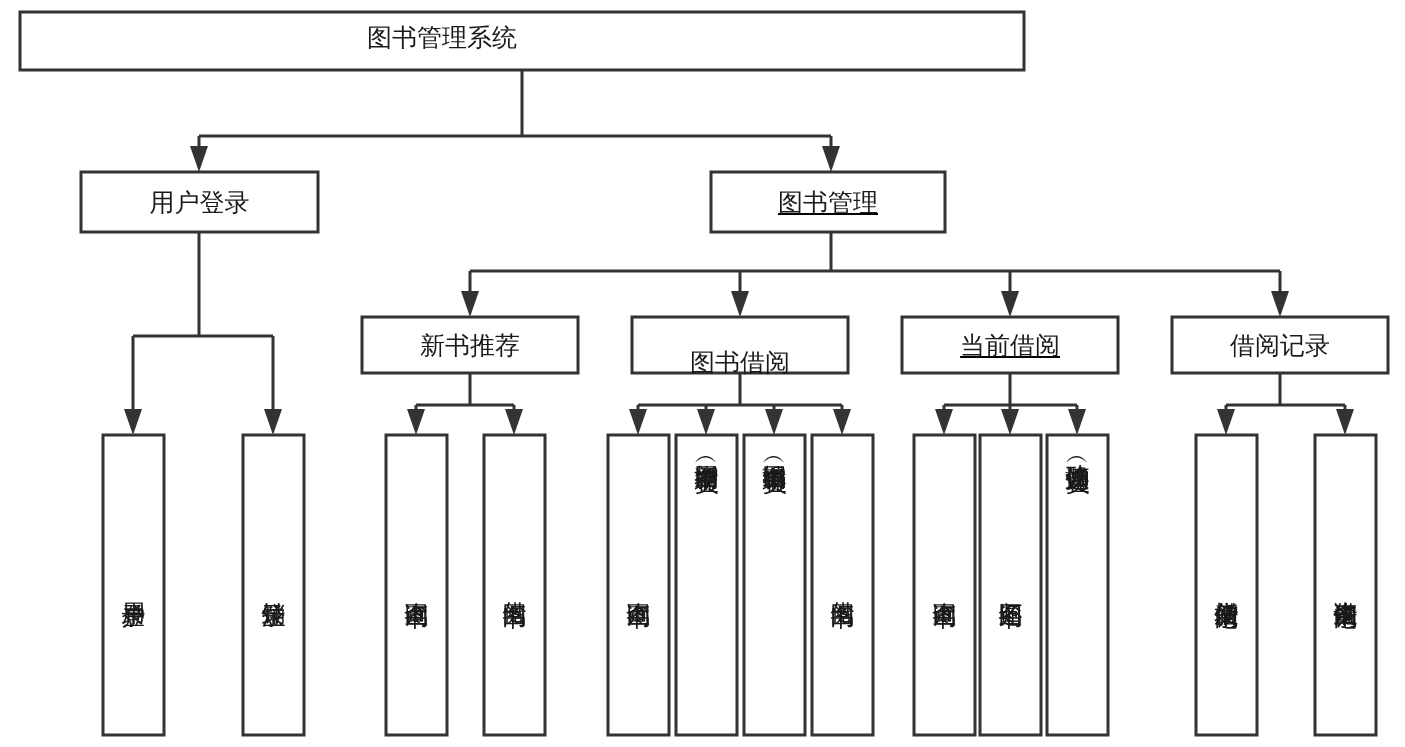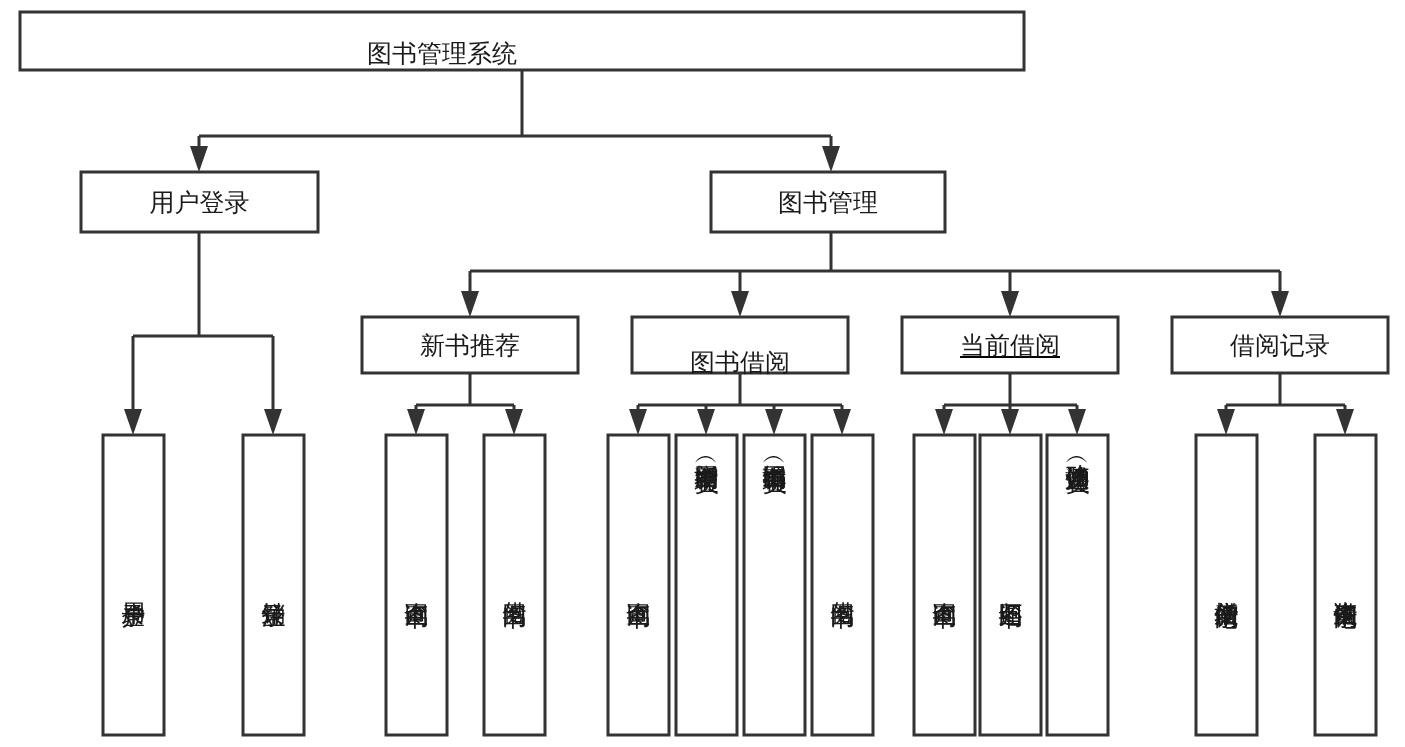--- a/index.html
+++ b/index.html
@@ -149,28 +149,28 @@
 
       <rect class="node-rect" x="914" y="435" width="61" height="300"></rect>
       <rect class="node-rect" x="980" y="435" width="61" height="300"></rect>
       <rect class="node-rect" x="1047" y="435" width="61" height="300"></rect>
 
       <rect class="node-rect" x="1196" y="435" width="61" height="300"></rect>
       <rect class="node-rect" x="1315" y="435" width="61" height="300"></rect>
     </g>
   </svg>
 
-  <div class="hlabel-wrap" style="left:20px; top:24px; width:844px; height:58px;border-radius:14px;">
+  <div class="hlabel-wrap" style="left:20px; top:8px; width:844px; height:58px;border-radius:14px;">
     <span class="hlabel-text">图书管理系统</span>
   </div>
 
   <div class="hlabel-wrap" style="left:81px; top:172px; width:237px; height:60px;">
     <span class="hlabel-text">用户登录</span>
   </div>
-  <div class="hlabel-wrap" style="left:711px; top:172px; width:234px; height:60px;">
+  <div class="hlabel-wrap" style="left:711px; top:172px; width:234px; height:60px;text-decoration:underline;">
     <span class="hlabel-text">图书管理</span>
   </div>
 
   <div class="hlabel-wrap" style="left:362px; top:317px; width:216px; height:56px;">
     <span class="hlabel-text">新书推荐</span>
   </div>
   <div class="hlabel-wrap" style="left:632px; top:334px; width:216px; height:56px;">
     <span class="hlabel-text">图书借阅</span>
   </div>
   <div class="hlabel-wrap" style="left:902px; top:317px; width:216px; height:56px;text-decoration:underline;">

